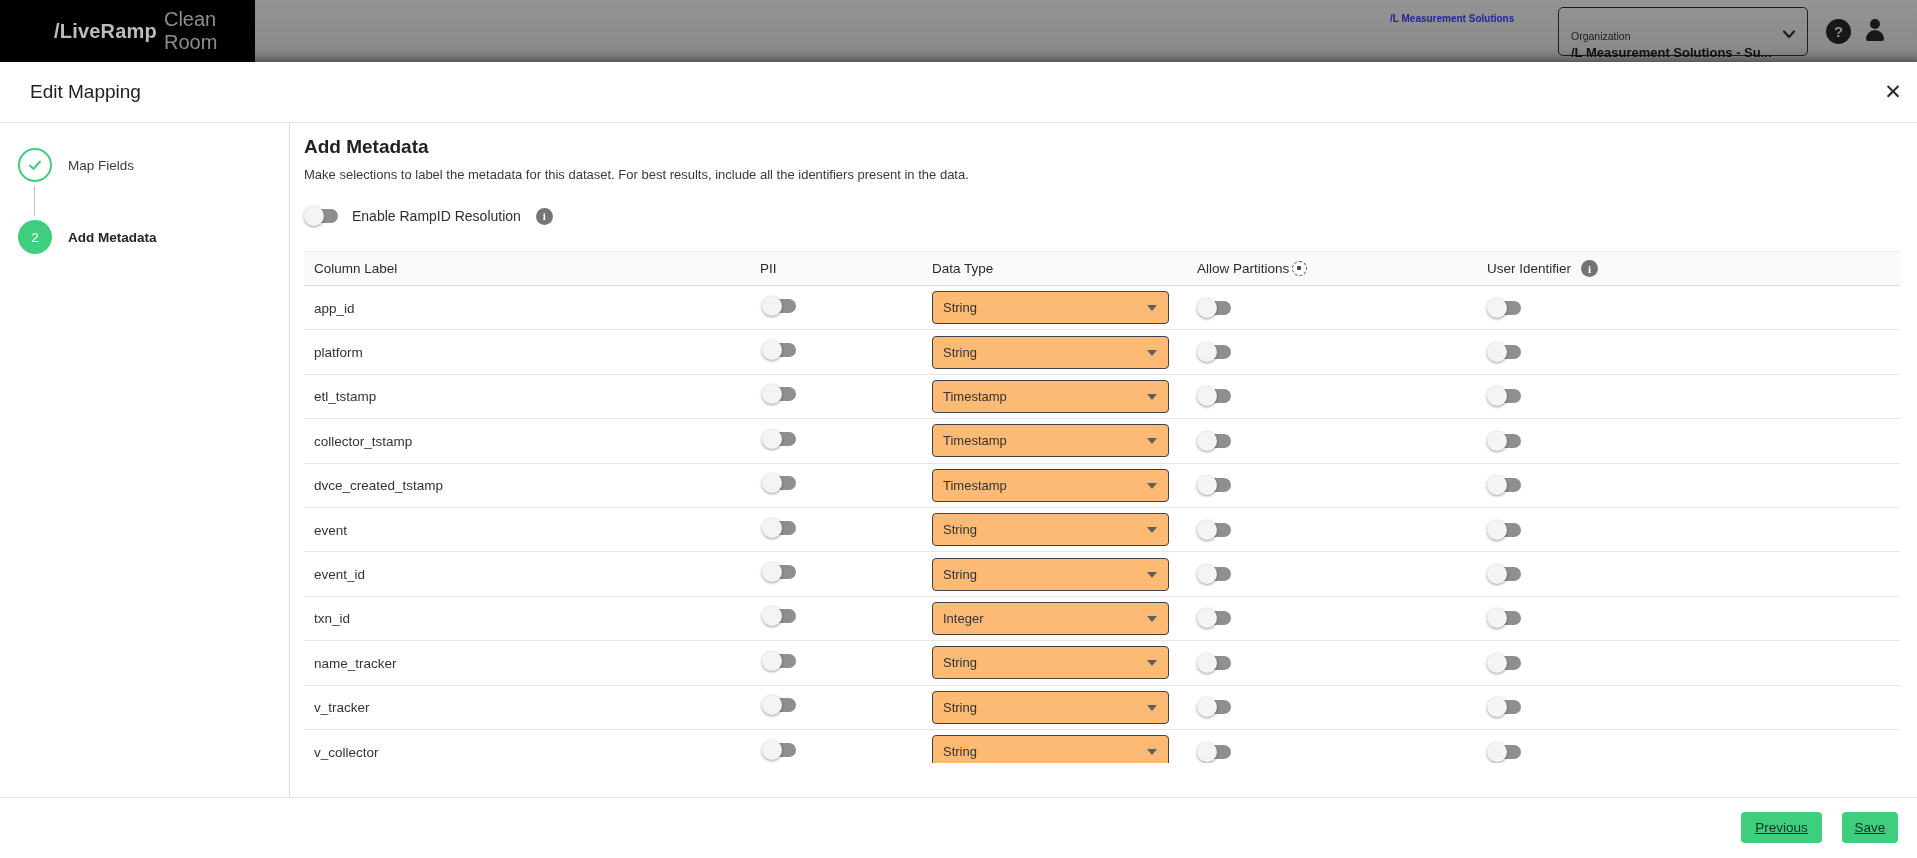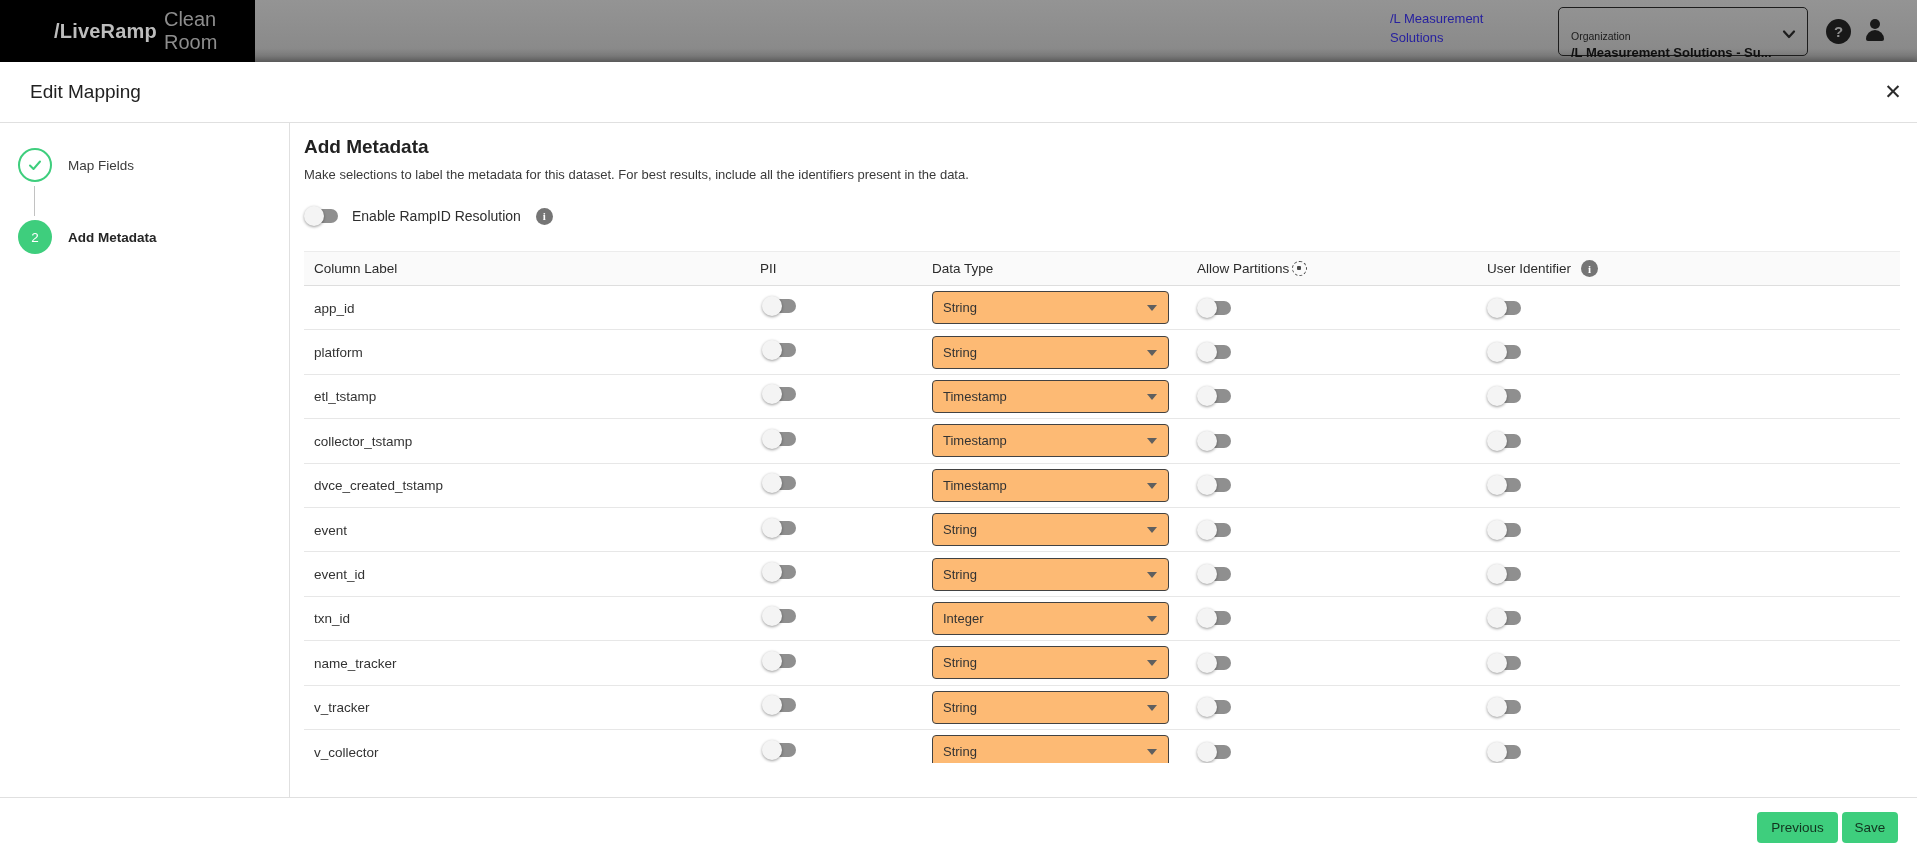--- a/index.html
+++ b/index.html
@@ -7,21 +7,21 @@
     font-family:"Liberation Sans", sans-serif; color:#212121; }
 
   
   .topbar { position:absolute; top:0; left:0; width:1917px; height:62px;
     background:linear-gradient(#949494 0%, #8a8a8a 78%, #6e6e6e 100%); z-index:1; }
   .logo-block { position:absolute; top:0; left:0; width:255px; height:62px;
     background:#000; display:flex; align-items:center; padding-left:15px; }
   .logo-primary { font-size:20px; font-weight:bold; color:#bdbdbd; letter-spacing:.2px;margin-left:39px; }
   .logo-secondary { font-size:20px; color:#8d8d8d; margin-left:7px; }
   .workspace-link { position:absolute; left:1390px; top:9px; width:140px;
-    color:#27219f; font-size:13px; font-weight:normal; line-height:19px; cursor:pointer; }
+    color:#27219f; font-size:10px; font-weight:bold; line-height:19px; cursor:pointer; }
   .org-box { position:absolute; left:1558px; top:7px; width:250px; height:49px;
     border:1.5px solid #1d1d1d; border-radius:5px; padding:22px 12px 0 12px; cursor:pointer; }
   .org-label { font-size:10.5px; color:#1b1b1b; }
   .org-value { font-size:13px; font-weight:bold; color:#101010; margin-top:3px;
     width:205px; white-space:nowrap; overflow:hidden; }
   .org-chevron { position:absolute; right:10px; top:18px; width:16px; height:16px; }
   .help-icon { position:absolute; left:1826px; top:19px; width:25px; height:25px;
     border-radius:50%; background:#181818; color:#8e8e8e; font-size:15px; font-weight:bold;
     display:flex; align-items:center; justify-content:center; cursor:pointer; }
   .person-icon { position:absolute; left:1863px; top:18px; width:24px; height:26px; cursor:pointer; }
@@ -96,21 +96,21 @@
     border-top:6px solid #5f5f5f; }
 
   .spinner-icon { width:15px; height:15px; border:1.6px dashed #4a4a4a; border-radius:50%;
     margin-left:3px; position:relative; flex:0 0 15px; }
   .spinner-icon::after { content:""; position:absolute; left:4.2px; top:4.2px;
     width:3.6px; height:3.6px; background:#4a4a4a; border-radius:1px; }
   .thead .info-icon { margin-left:10px; }
 
   
   .footer-divider { position:absolute; top:735px; left:0; width:100%; height:1px; background:#e0e0e0; }
-  .footer { position:absolute; top:750px; right:19px; display:flex; gap:4px; }
+  .footer { position:absolute; top:750px; right:19px; display:flex; gap:20px;text-decoration:underline; }
   .btn { height:31px; border:none; border-radius:4px; background:var(--green);
     color:#12341f; font-size:13.5px; font-weight:500; font-family:"Liberation Sans", sans-serif;
     cursor:pointer; display:flex; align-items:center; justify-content:center; }
   .btn-previous { width:81px; }
   .btn-save { width:56px; }
 </style>
 </head>
 <body>
 
 <div class="topbar">

